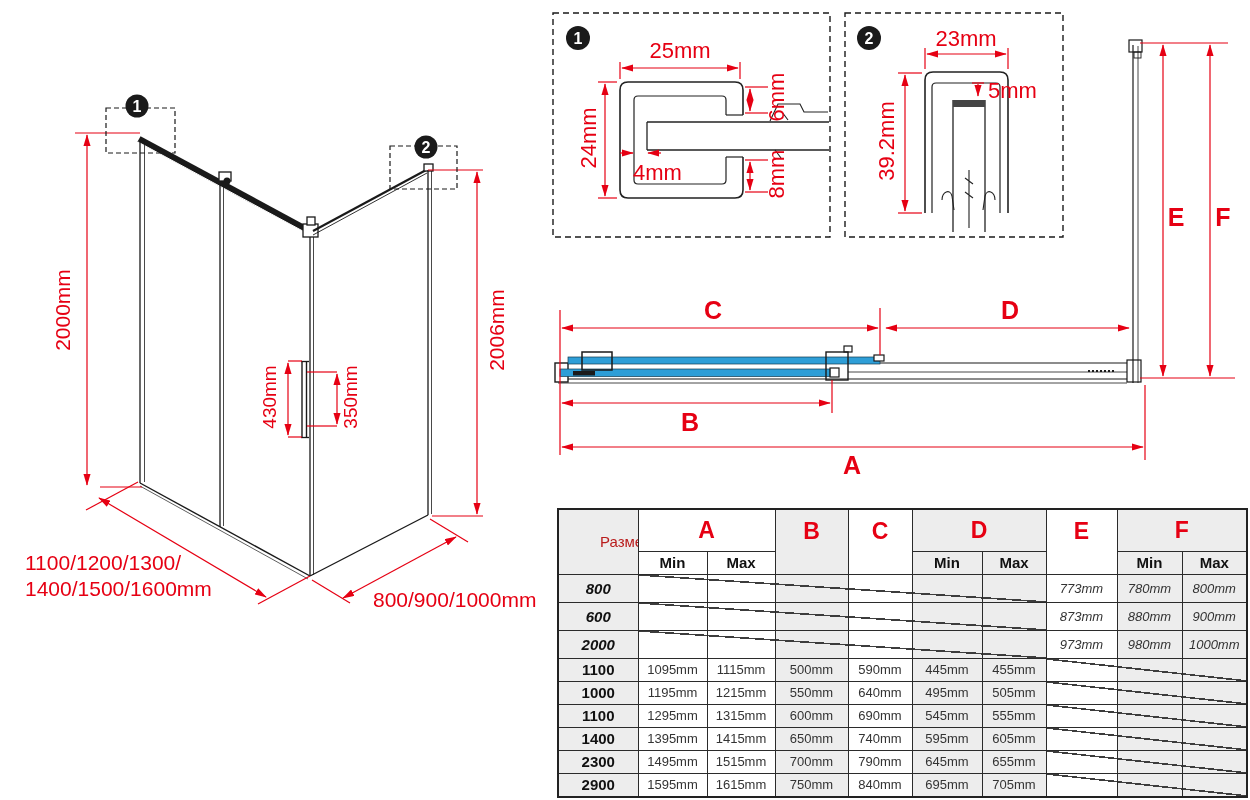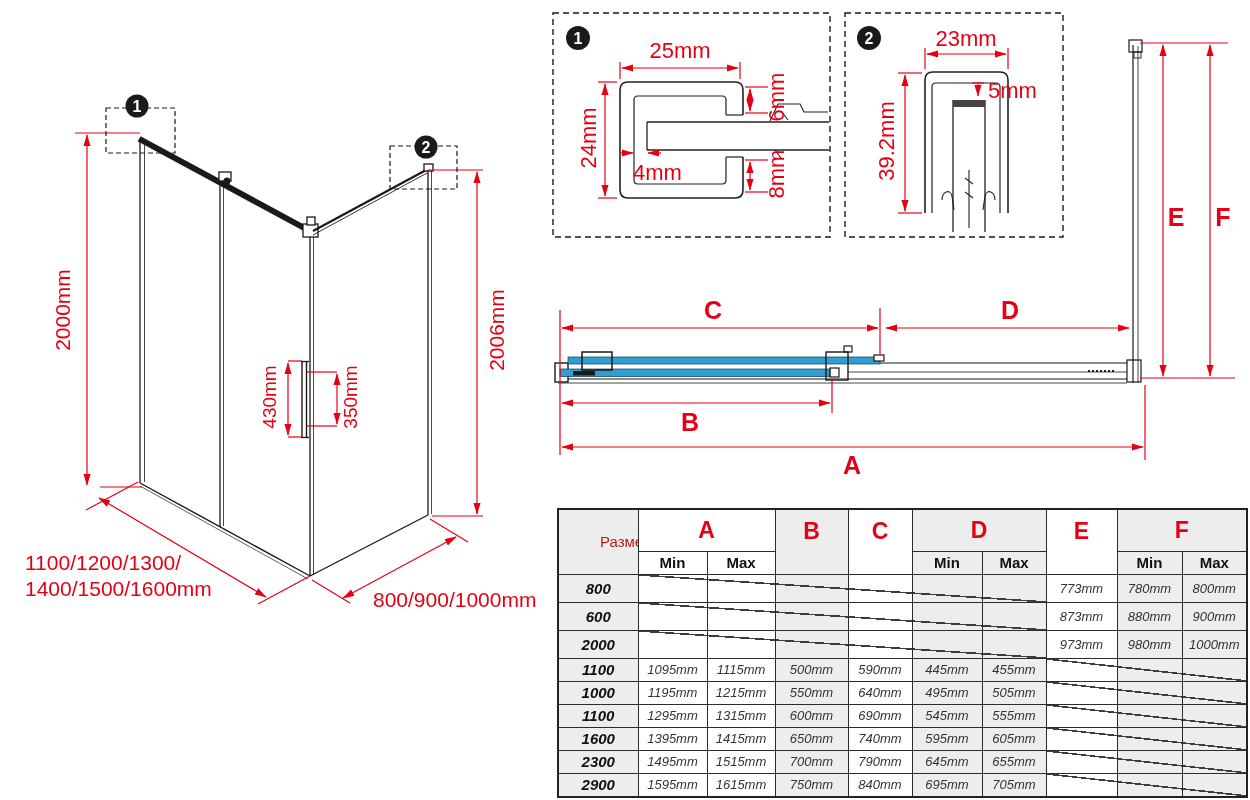--- a/index.html
+++ b/index.html
@@ -19,21 +19,21 @@
 
   
   #size-table-wrap{position:absolute;left:557px;top:508px;}
   table{border-collapse:collapse;table-layout:fixed;width:691px;border:2px solid #222;}
   td{border:1px solid #2b2b2b;text-align:center;vertical-align:middle;overflow:hidden;
      font-size:13px;color:#333;padding:0;}
   .grey{background:#ededed;}
   .hrow1{height:42px;}
   .hrow2{height:23px;}
   .r-tall td{height:27px;font-style:italic;}
-  .r-short td{height:22px;font-style:italic;}
+  .r-short td{height:22px;}
   .h-letter{color:#e60013;font-size:23px;font-weight:bold;}
   .h-letter-merged{vertical-align:top;}
   .h-letter-merged .lt{height:42px;display:flex;align-items:center;justify-content:center;
      color:#e60013;font-size:23px;font-weight:bold;}
   .h-size{font-size:15px;color:#b91c1c;padding-left:41px;}
   .h-mm{font-size:15px;font-weight:bold;color:#111;}
   td.c-size{font-weight:bold;font-size:15px;color:#111;}
 
   
   tr.strike-abcd td.c-amin,tr.strike-abcd td.c-amax,tr.strike-abcd td.c-b,
@@ -373,21 +373,21 @@
     <td class="c-b grey">600mm</td>
     <td class="c-c">690mm</td>
     <td class="c-dmin grey">545mm</td>
     <td class="c-dmax grey">555mm</td>
     <td class="c-e"></td>
     <td class="c-fmin grey"></td>
     <td class="c-fmax grey"></td>
   </tr>
 
   <tr class="r-short strike-ef">
-    <td class="c-size grey">1600</td>
+    <td class="c-size grey">1400</td>
     <td class="c-amin">1395mm</td>
     <td class="c-amax">1415mm</td>
     <td class="c-b grey">650mm</td>
     <td class="c-c">740mm</td>
     <td class="c-dmin grey">595mm</td>
     <td class="c-dmax grey">605mm</td>
     <td class="c-e"></td>
     <td class="c-fmin grey"></td>
     <td class="c-fmax grey"></td>
   </tr>

